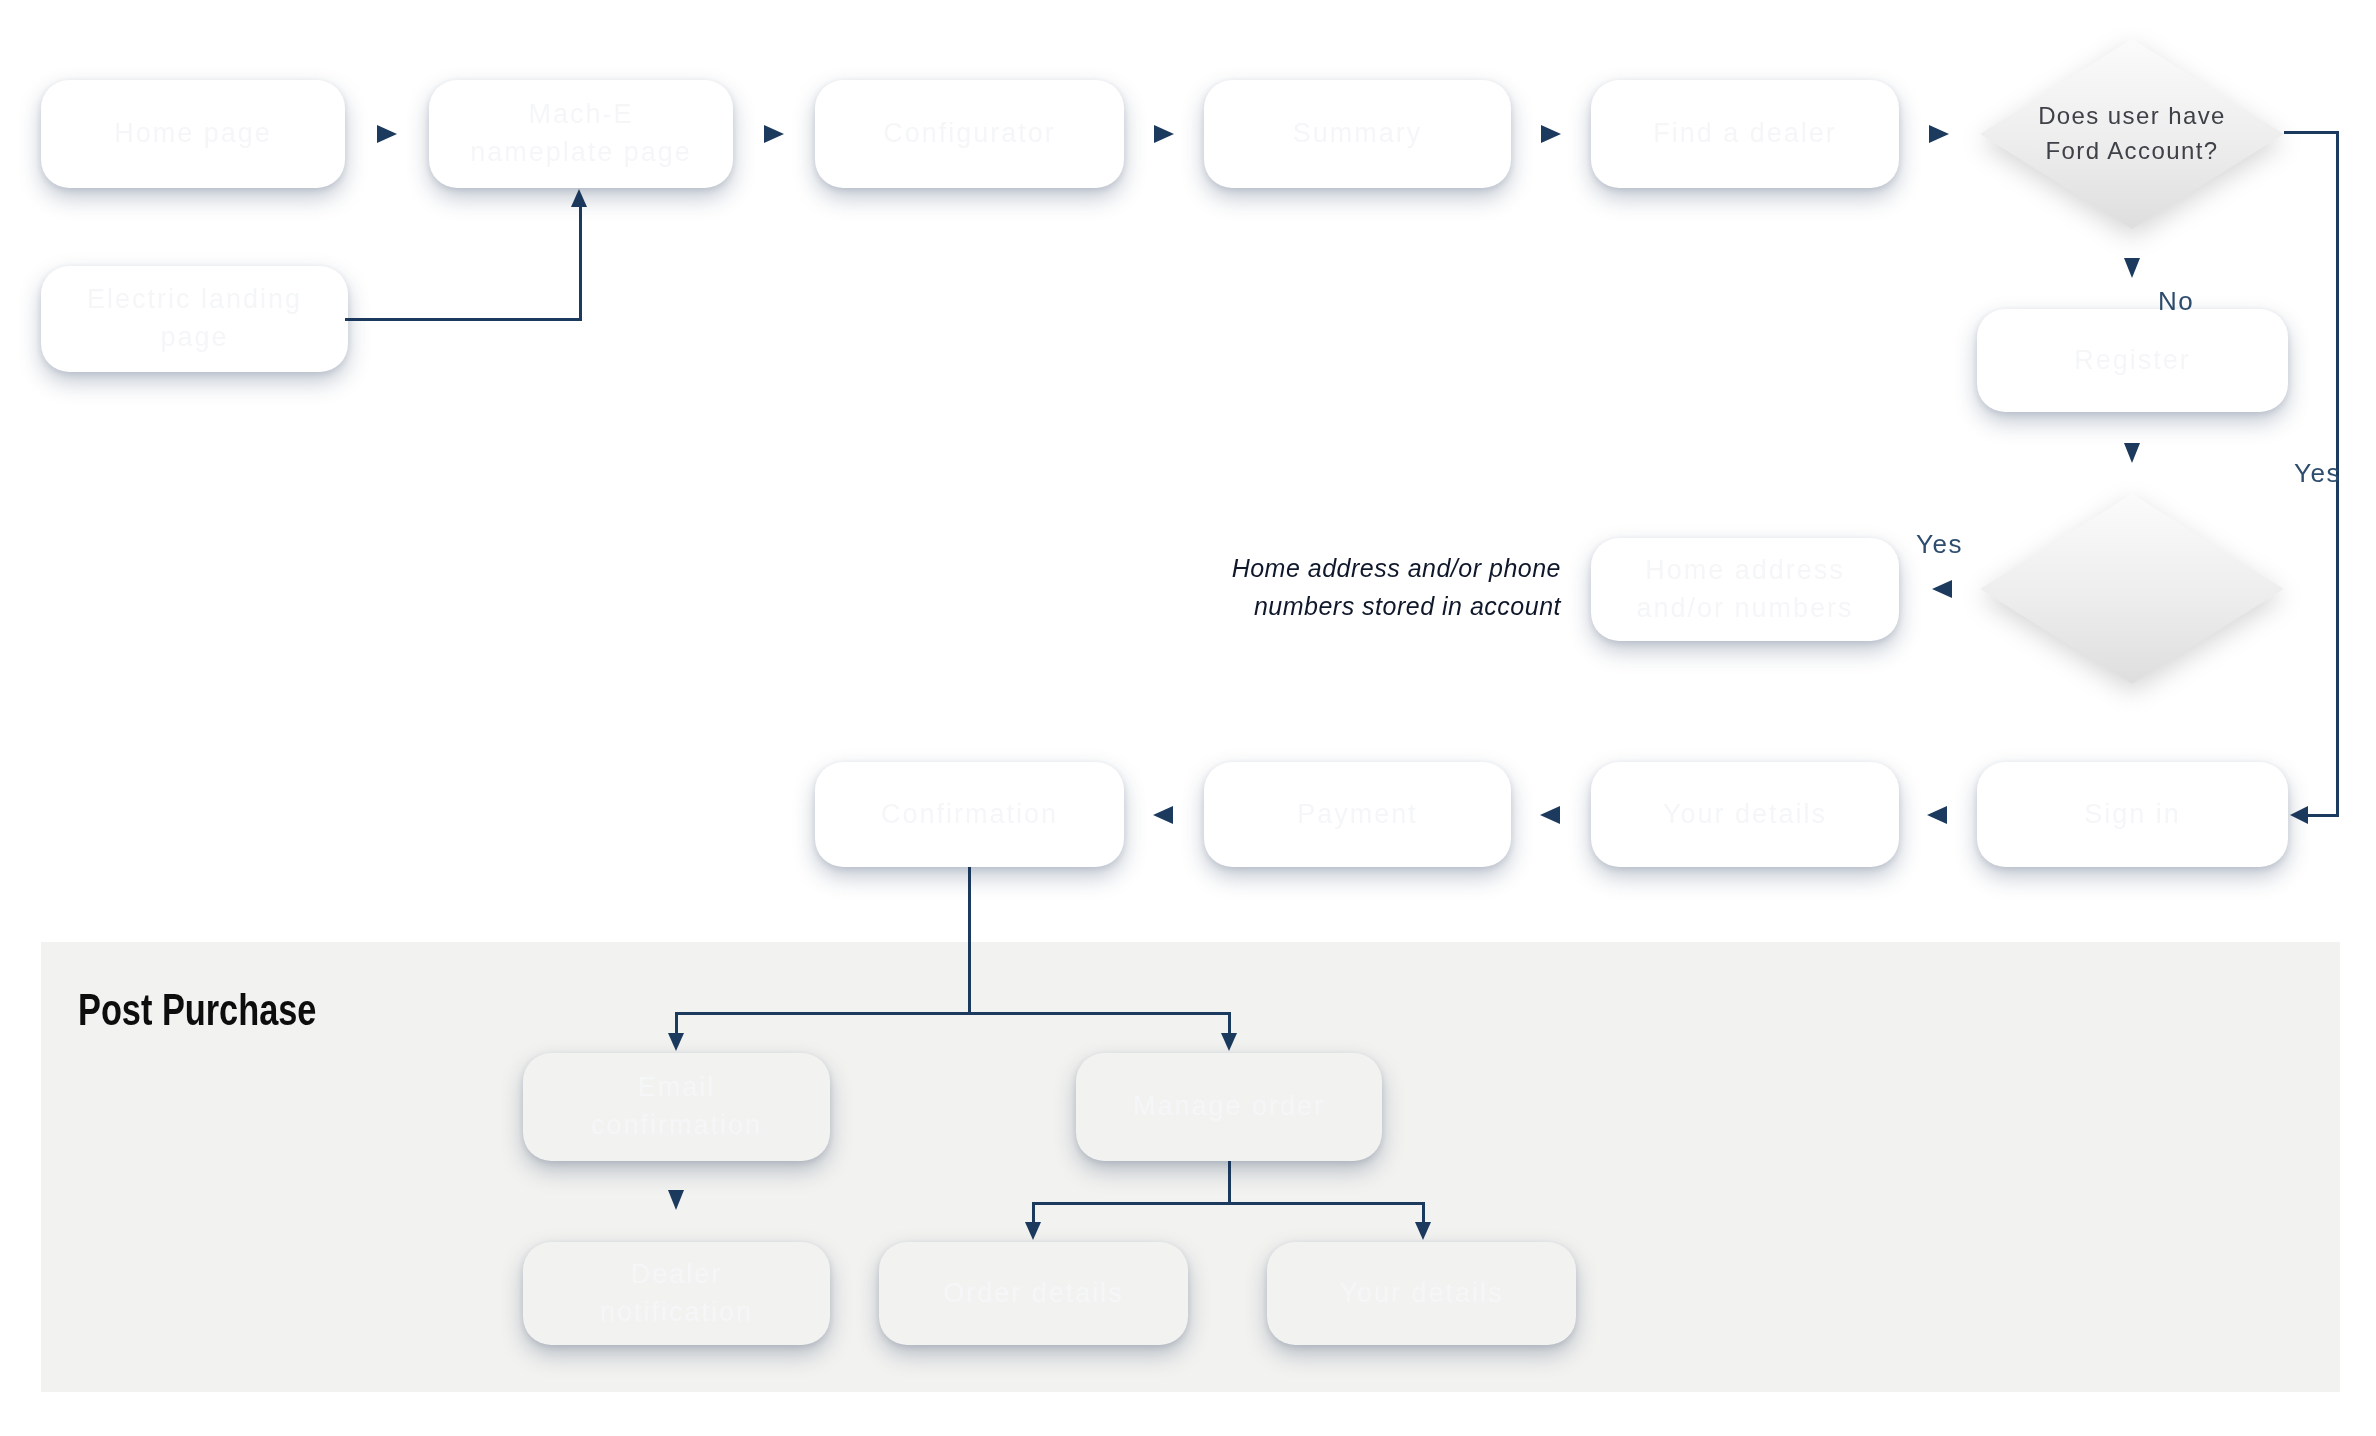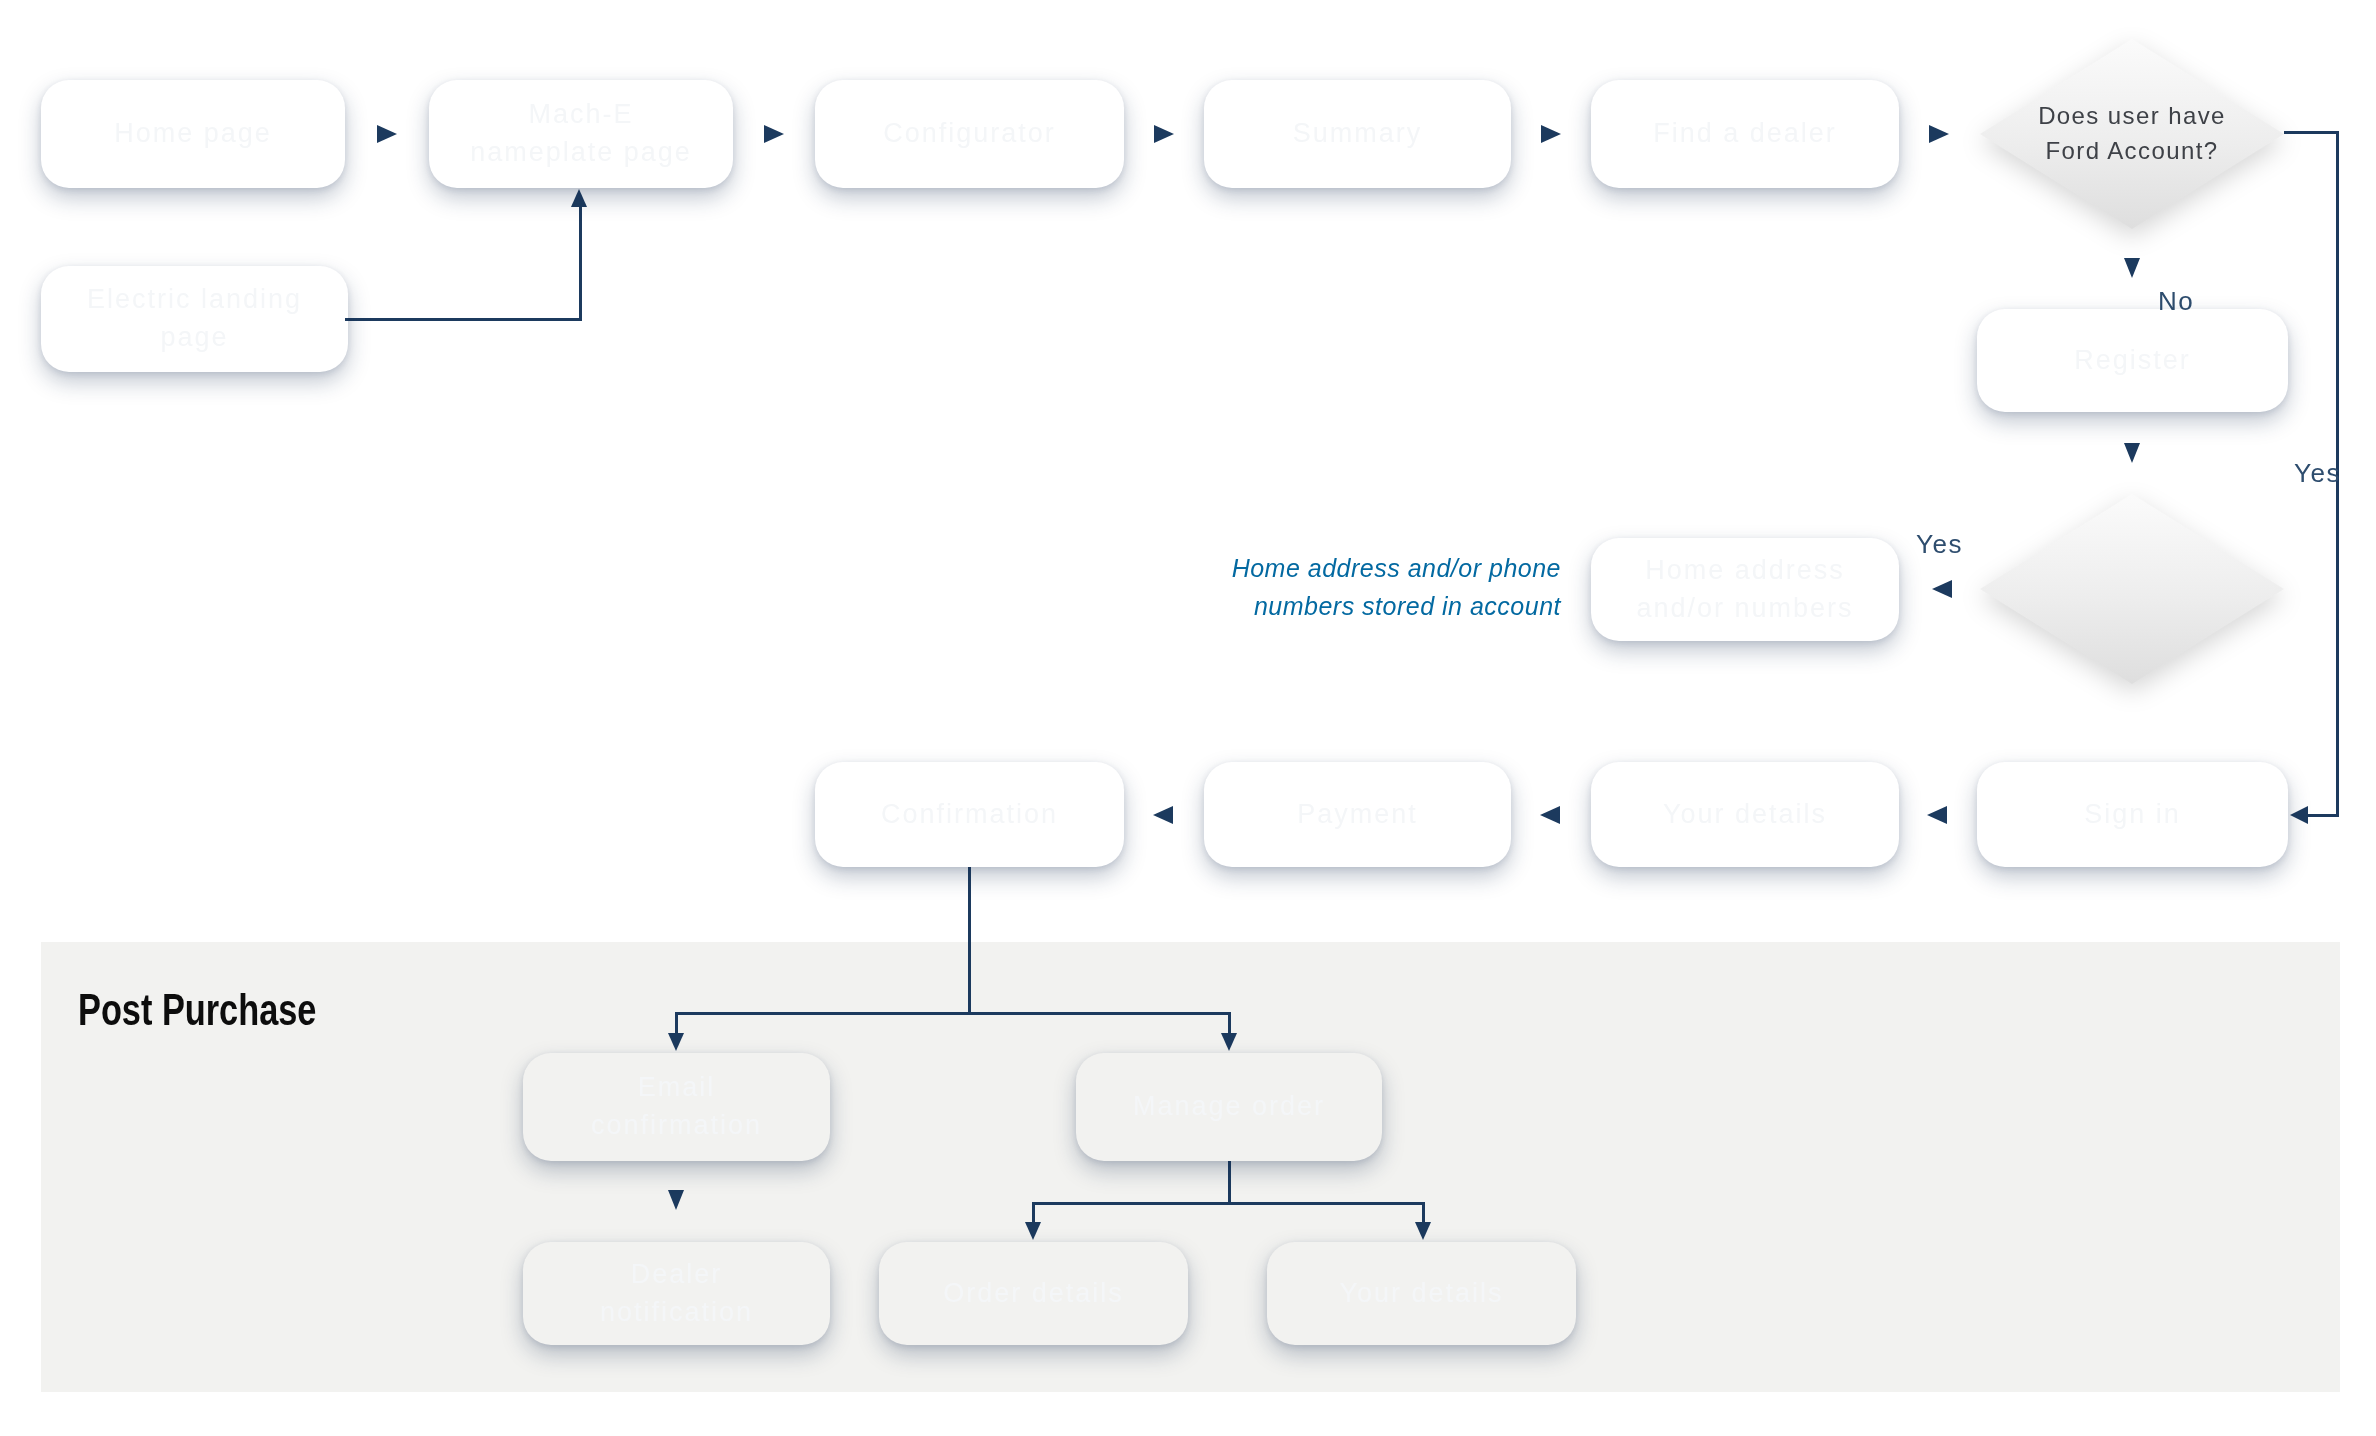--- a/index.html
+++ b/index.html
@@ -68,21 +68,21 @@
   .tri-down{border-left:8px solid transparent;border-right:8px solid transparent;border-top:20px solid #1c3a5e;}
   .ah-up{border-left:8px solid transparent;border-right:8px solid transparent;border-bottom:18px solid #1c3a5e;}
   .ah-down{border-left:8px solid transparent;border-right:8px solid transparent;border-top:18px solid #1c3a5e;}
   .ah-left{border-top:9px solid transparent;border-bottom:9px solid transparent;border-right:18px solid #1c3a5e;}
   
   .edge-label{
     position:absolute;color:#2e4d6e;font-size:26px;letter-spacing:1.5px;white-space:nowrap;
   }
   .note{
     position:absolute;left:1141px;top:550px;width:420px;
-    text-align:right;font-style:italic;color:#0369a1;
+    text-align:right;font-style:italic;color:#0f172a;
     font-size:25px;line-height:1.5;letter-spacing:.5px;
   }
 </style>
 </head>
 <body>
 
 <div class="stage">
 
   <div class="panel"></div>
   <div class="panel-title">Post Purchase</div>

